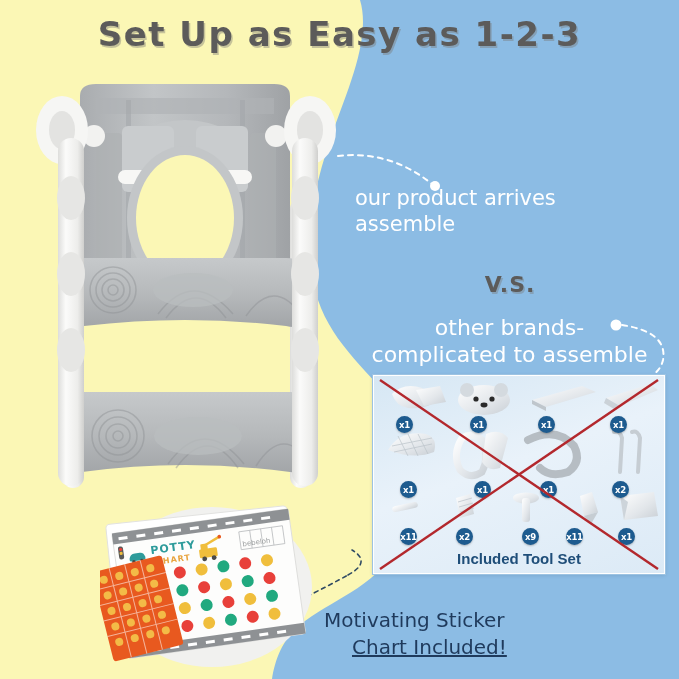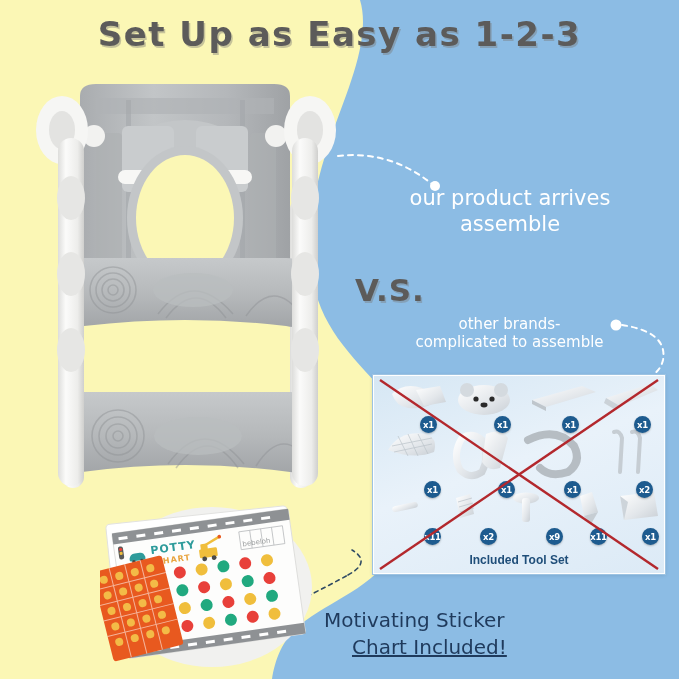--- a/index.html
+++ b/index.html
@@ -18,32 +18,32 @@
   .title{
     position:absolute;left:0;top:14px;width:679px;text-align:center;
     font-family:"DejaVu Sans", sans-serif;
     font-weight:bold;font-size:34px;letter-spacing:1.5px;
     color:#5C5B5A;
     text-shadow:1.5px 2px 0 rgba(120,118,116,.40);
   }
 
   
   .copy1{
-    position:absolute;left:355px;top:186px;width:310px;text-align:center;
+    position:absolute;left:355px;top:186px;width:310px;text-align:left;
     color:#FFFFFF;font-size:21px;line-height:1.22;
     font-family:"DejaVu Sans", sans-serif;
   }
   .vs{
-    position:absolute;left:355px;top:272px;width:310px;
-    color:#5C5B5A;font-weight:bold;font-size:31px;letter-spacing:1px;
+    position:absolute;left:355px;top:272px;width:310px;text-align:center;
+    color:#5C5B5A;font-weight:bold;font-size:22px;letter-spacing:1px;
     text-shadow:1.5px 2px 0 rgba(120,118,116,.38);
   }
   .copy2{
     position:absolute;left:340px;top:315px;width:339px;text-align:center;
-    color:#FFFFFF;font-size:15px;line-height:1.22;
+    color:#FFFFFF;font-size:22px;line-height:1.22;
   }
   .sticker-caption{
     position:absolute;left:300px;top:607px;width:300px;text-align:left;
     color:#1F3A5C;font-size:20px;line-height:1.35;margin-left:24px;
   }
   .sticker-caption .l2{display:block;padding-left:28px;text-decoration:underline;}
 
   
   .connector{position:absolute;inset:0;pointer-events:none;}
 
@@ -59,25 +59,24 @@
     box-shadow:0 1px 4px rgba(40,70,100,.22);
     overflow:hidden;
   }
   .tool-grid{position:absolute;inset:0;}
   .badge{
     position:absolute;width:17px;height:17px;border-radius:50%;
     background:#1D5B8F;color:#fff;font-size:8.5px;font-weight:bold;
     display:flex;align-items:center;justify-content:center;
     box-shadow:0 1px 2px rgba(0,0,0,.25);
     letter-spacing:-0.3px;
-    margin-left:24px;
   }
   .tool-caption{
     position:absolute;left:0;bottom:6px;width:100%;text-align:center;
-    color:#1F4E79;font-weight:bold;font-size:12px;
+    color:#1F4E79;font-weight:bold;font-size:15px;
     font-family:"Liberation Sans", sans-serif;
   }
   .xmark{position:absolute;inset:0;}
 
   
   .chartwrap{position:absolute;left:100px;top:495px;width:250px;height:184px;}
 </style>
 </head>
 <body>
 

